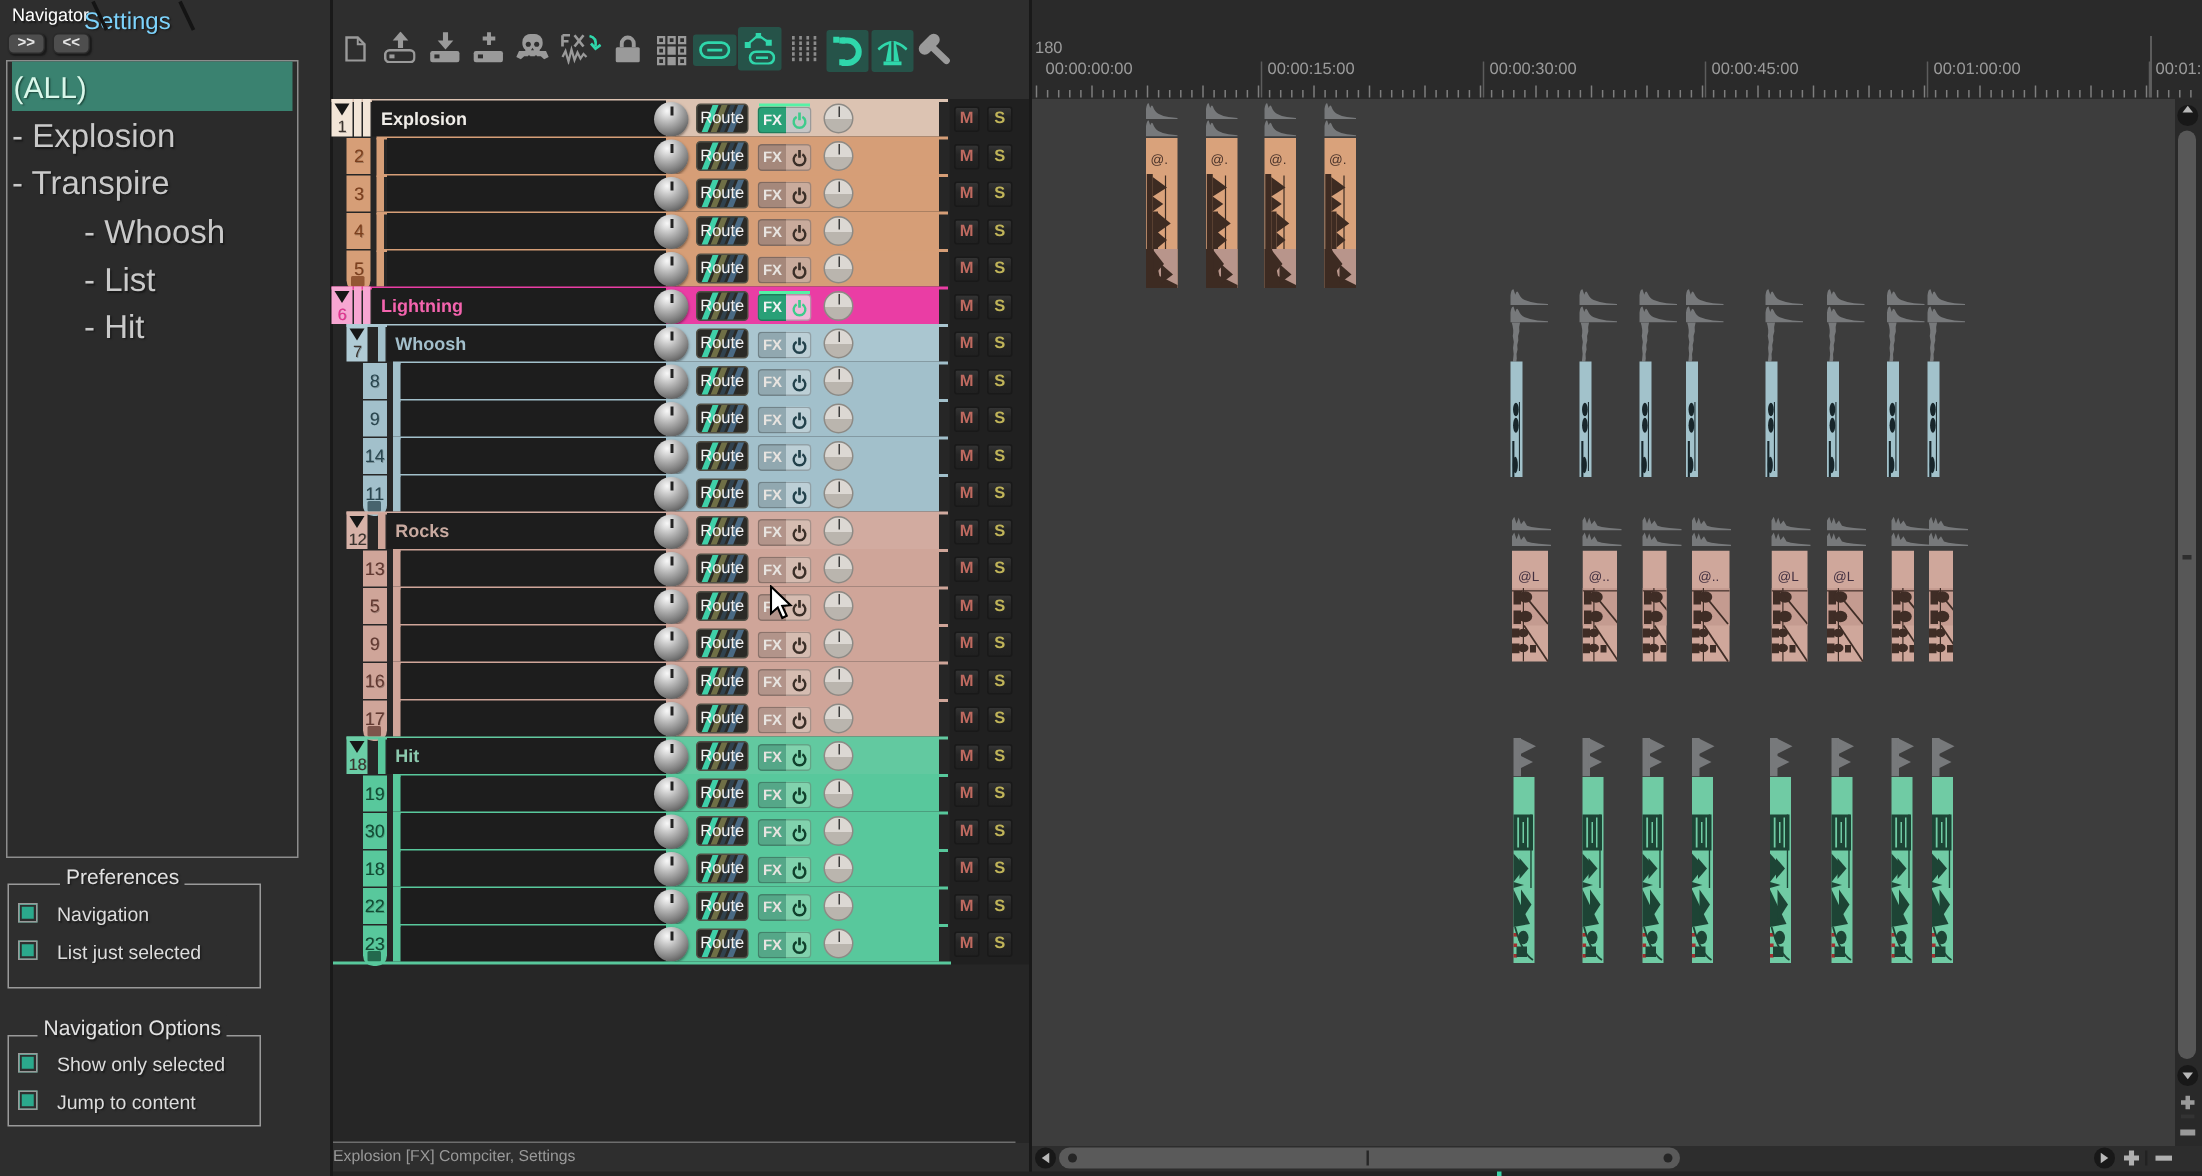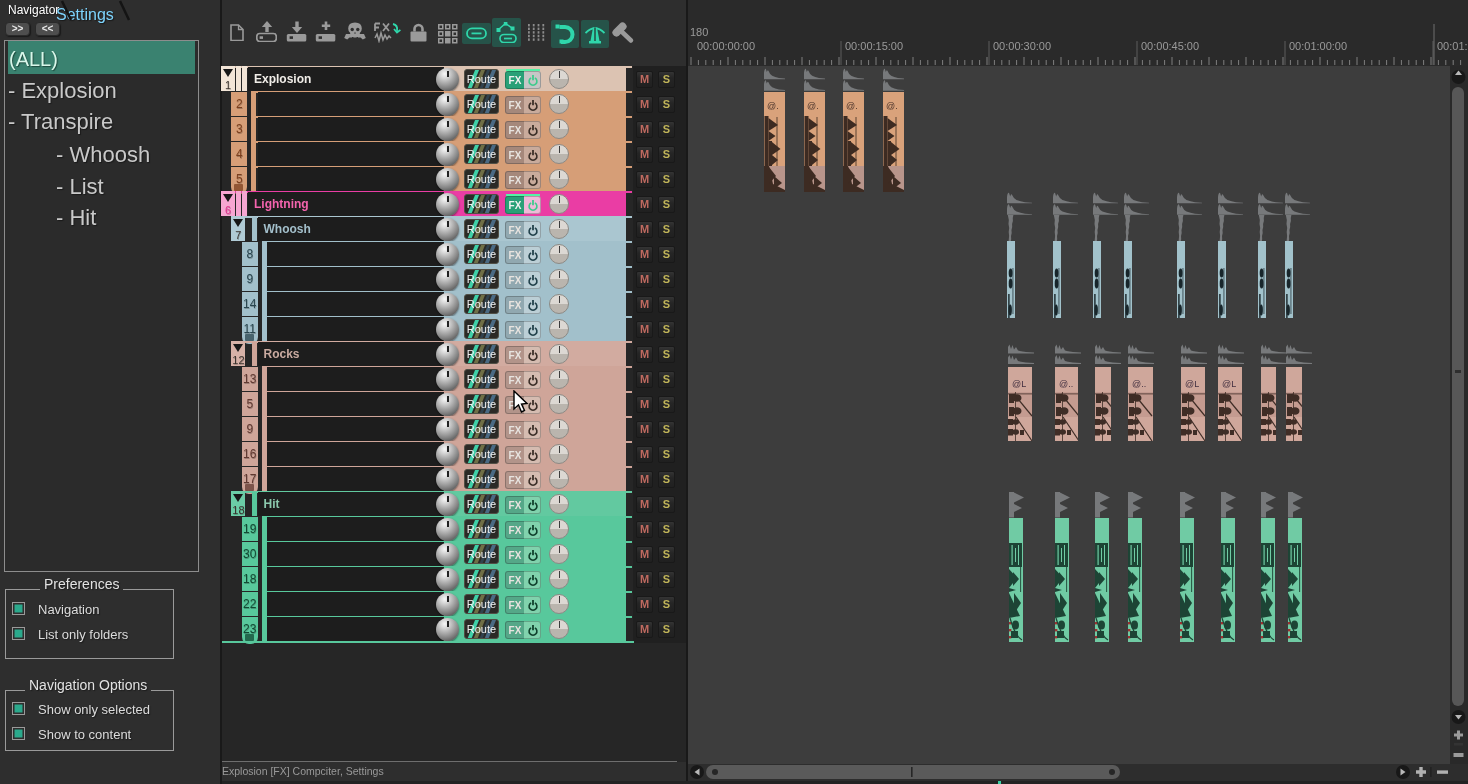--- a/index.html
+++ b/index.html
@@ -43,27 +43,27 @@
 <div class="abs" style="left:8px;top:78px;color:#c9c9c9;font-size:22px;text-shadow:1px 1px 1px #1a1a1a">- Explosion</div>
 <div class="abs" style="left:8px;top:109px;color:#c9c9c9;font-size:22px;text-shadow:1px 1px 1px #1a1a1a">- Transpire</div>
 <div class="abs" style="left:56px;top:142px;color:#c9c9c9;font-size:22px;text-shadow:1px 1px 1px #1a1a1a">- Whoosh</div>
 <div class="abs" style="left:56px;top:174px;color:#c9c9c9;font-size:22px;text-shadow:1px 1px 1px #1a1a1a">- List</div>
 <div class="abs" style="left:56px;top:205px;color:#c9c9c9;font-size:22px;text-shadow:1px 1px 1px #1a1a1a">- Hit</div>
 <div class="fs" style="left:5px;top:589px;width:169px;height:70px"></div>
 <div class="fst" style="left:40px;top:576px;font-size:14px;text-shadow:1px 1px 1px #1c1c1c">Preferences</div>
 <div class="cb" style="left:12px;top:602px"></div>
 <div class="lbl" style="left:38px;top:602px">Navigation</div>
 <div class="cb" style="left:12px;top:627px"></div>
-<div class="lbl" style="left:38px;top:627px">List only folders</div>
+<div class="lbl" style="left:38px;top:627px">List just selected</div>
 <div class="fs" style="left:5px;top:690px;width:169px;height:61px"></div>
 <div class="fst" style="left:25px;top:677px;font-size:14px;text-shadow:1px 1px 1px #1c1c1c">Navigation Options</div>
 <div class="cb" style="left:12px;top:702px"></div>
 <div class="lbl" style="left:38px;top:702px">Show only selected</div>
 <div class="cb" style="left:12px;top:727px"></div>
-<div class="lbl" style="left:38px;top:727px">Show to content</div>
+<div class="lbl" style="left:38px;top:727px">Jump to content</div>
 <div class="abs" style="left:220px;top:0;width:2px;height:784px;background:#191919"></div>
 <div class="abs" style="left:222px;top:0;width:464px;height:784px;background:#2e2e2e"></div>
 <div class="abs" style="left:222px;top:66px;width:464px;height:696px;background:#262626"></div>
 <div class="abs" style="left:633px;top:66px;width:53px;height:577px;background:#202020"></div>
 <div class="abs" style="left:686px;top:0;width:2px;height:784px;background:#191919"></div>
 <div class="abs" style="left:688px;top:0;width:780px;height:66px;background:#2a2a2a"></div>
 <div class="abs" style="left:688px;top:66px;width:762px;height:698px;background:#3d3d3d"></div>
 <div class="abs" style="left:1450px;top:66px;width:18px;height:698px;background:#292929"></div>
 <svg class="abs" style="left:230px;top:24px" width="14" height="17" viewBox="0 0 14 17">
     <path d="M1 1 h7.5 l4.5 4.5 V16.5 H1 z" fill="none" stroke="#9a9a9a" stroke-width="1.6"></path>

